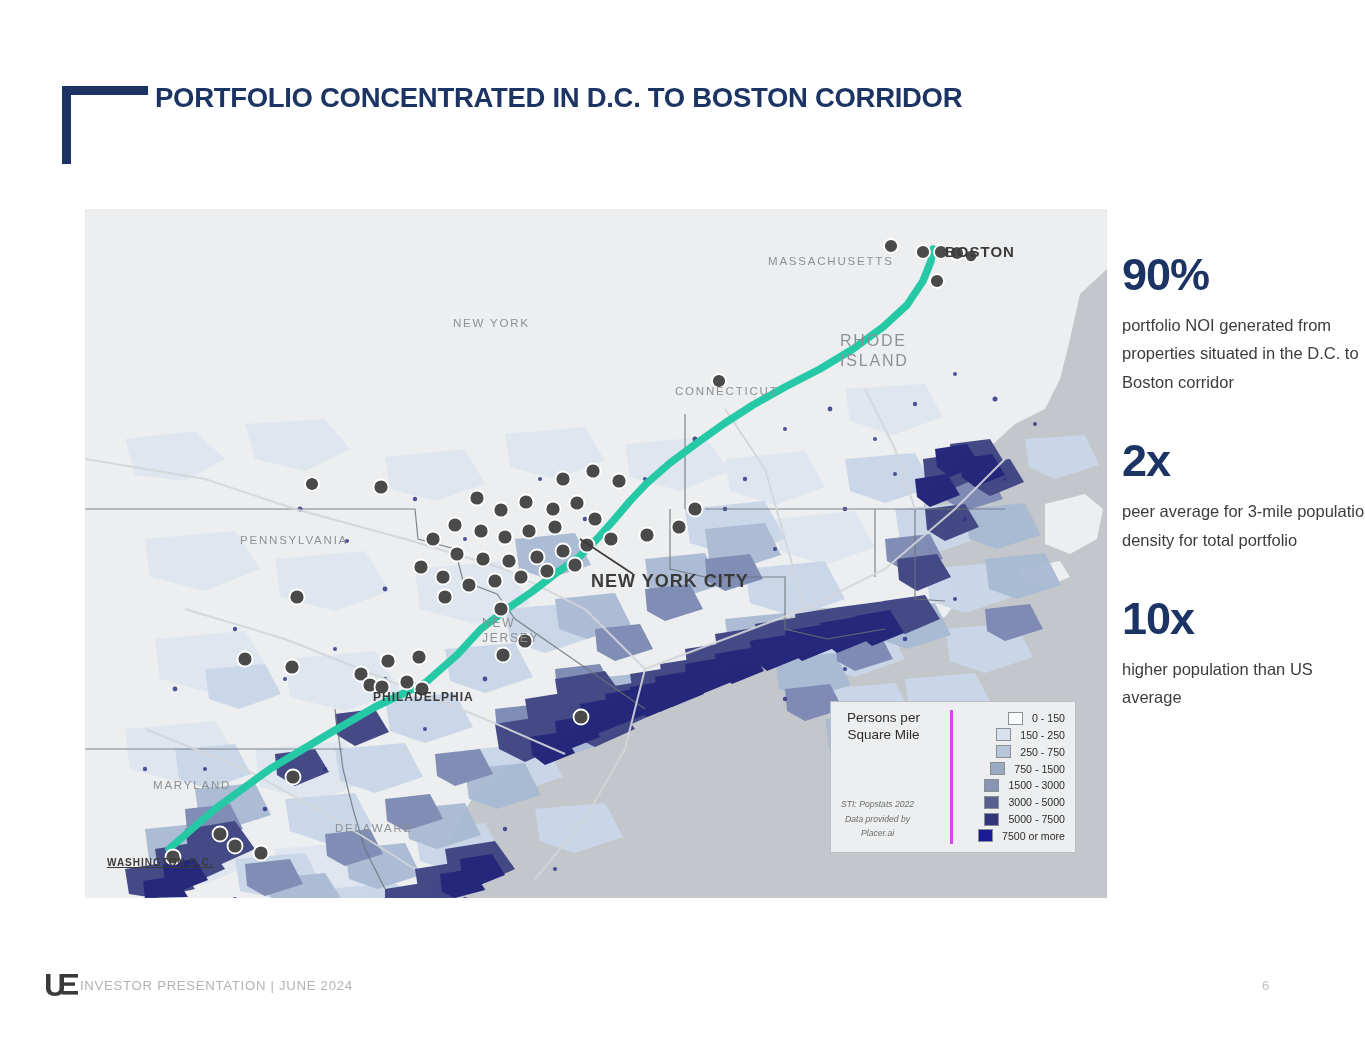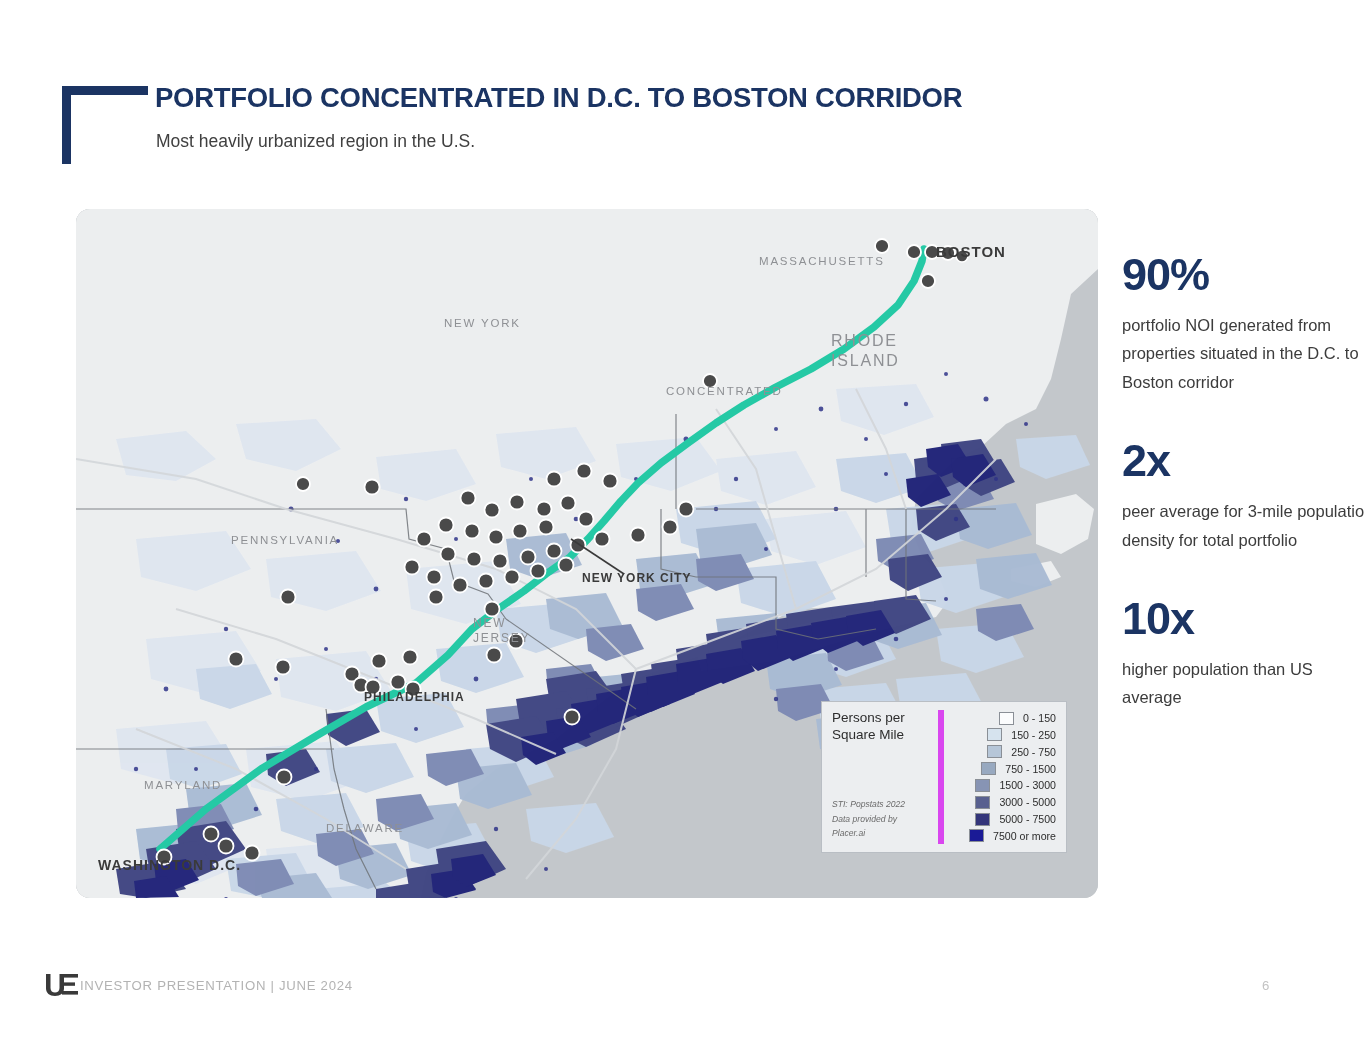--- a/index.html
+++ b/index.html
@@ -24,35 +24,35 @@
     font-family: "Liberation Sans", sans-serif;
   }
   .subtitle {
     position: absolute; left: 156px; top: 131px;
     font-size: 17.5px; color: #404040; font-weight: normal;
     white-space: nowrap;
   }
 
   
   .map-wrap {
-    position: absolute; left: 76px; top: 209px;
+    position: absolute; left: 85px; top: 209px;
     width: 1022px; height: 689px;
-    overflow: hidden; background: #c3c7cb; border-radius: 14px;
+    overflow: hidden; background: #c3c7cb;
   }
   .map-svg { display: block; width: 1022px; height: 689px; }
 
   
   .legend {
     position: absolute; left: 745px; top: 492px;
     width: 246px; height: 152px;
     background: #eceef0; border: 1px solid #b9bec4;
     display: flex; padding: 8px 10px;
     font-family: "Liberation Sans", sans-serif;
   }
-  .legend-left { width: 112px; position: relative; border-right: 6px solid #d946ef; padding-right: 24px; }
+  .legend-left { width: 112px; position: relative; border-right: 3px solid #d946ef; padding-right: 24px; text-align: center; }
   .legend-title { font-size: 13.5px; color: #2d2d2d; line-height: 1.25; font-weight: normal; }
   .legend-src { position: absolute; bottom: 4px; left: 0; font-size: 8.6px; color: #6a6a6a; font-style: italic; line-height: 1.65; }
   .legend-right { flex: 1; padding-left: 12px; display: flex; flex-direction: column; justify-content: space-between; }
   .legend-row { display: flex; align-items: center; height: 16px; justify-content: flex-end; }
   .sw { width: 15px; height: 13px; border: 1px solid #8a8f96; margin-right: 9px; flex: none; }
   .legend-label { font-size: 10.6px; color: #2d2d2d; white-space: nowrap; }
 
   
   .stats { position: absolute; left: 1122px; top: 252px; width: 252px; }
   .stat { margin-bottom: 6px; }
@@ -79,21 +79,20 @@
 <body>
 
 <div class="slide">
 
   <div class="bracket">
     <div class="vbar"></div>
     <div class="hbar"></div>
   </div>
 
   <div class="title">PORTFOLIO CONCENTRATED IN D.C. TO BOSTON CORRIDOR</div>
-  <div class="subtitle">Most heavily urbanized region in the U.S.</div>
 
   <div class="map-wrap">
     <svg class="map-svg" viewBox="0 0 1022 689" xmlns="http://www.w3.org/2000/svg">
       <defs>
         <clipPath id="mapclip">
             <rect x="0" y="0" width="1022" height="689"></rect>
           </clipPath>
       </defs>
       <g clip-path="url(#mapclip)">
 
@@ -405,28 +404,28 @@
           <circle cx="150" cy="637" r="7.5" fill="#4a4a4a" stroke="#fff" stroke-width="1.8"></circle>
           <circle cx="176" cy="644" r="7.5" fill="#4a4a4a" stroke="#fff" stroke-width="1.8"></circle>
           <circle cx="88" cy="648" r="7.5" fill="#4a4a4a" stroke="#fff" stroke-width="1.8"></circle>
         </g>
 
         <line x1="495" y1="330" x2="548" y2="365" stroke="#3a3a3a" stroke-width="1.6"></line>
       </g>
     </svg>
 
     <div style="position:absolute;left:860px;top:34px;font-size:15px;font-weight:bold;letter-spacing:1px;color:#3a3a3a;">BOSTON</div>
-    <div style="position:absolute;left:506px;top:362px;font-size:12px;font-weight:bold;letter-spacing:1px;color:#3a3a3a;">NEW YORK CITY</div>
+    <div style="position:absolute;left:506px;top:362px;font-size:18px;font-weight:bold;letter-spacing:1px;color:#3a3a3a;">NEW YORK CITY</div>
     <div style="position:absolute;left:288px;top:481px;font-size:12px;font-weight:bold;letter-spacing:1px;color:#3a3a3a;">PHILADELPHIA</div>
-    <div style="position:absolute;left:22px;top:648px;font-size:14px;font-weight:bold;letter-spacing:1px;color:#3a3a3a;">WASHINGTON D.C.</div>
+    <div style="position:absolute;left:22px;top:648px;font-size:10px;font-weight:bold;letter-spacing:1px;color:#3a3a3a;text-decoration:underline;">WASHINGTON D.C.</div>
 
     <div style="position:absolute;left:683px;top:46px;font-size:11.5px;letter-spacing:1.8px;color:#8e9094;">MASSACHUSETTS</div>
     <div style="position:absolute;left:368px;top:108px;font-size:11.5px;letter-spacing:1.8px;color:#8e9094;">NEW YORK</div>
     <div style="position:absolute;left:755px;top:122px;font-size:16px;letter-spacing:1.8px;color:#8e9094;line-height:1.25;width:60px;">RHODE ISLAND</div>
-    <div style="position:absolute;left:590px;top:176px;font-size:11.5px;letter-spacing:1.8px;color:#8e9094;">CONCENTRATED</div>
+    <div style="position:absolute;left:590px;top:176px;font-size:11.5px;letter-spacing:1.8px;color:#8e9094;">CONNECTICUT</div>
     <div style="position:absolute;left:155px;top:325px;font-size:11.5px;letter-spacing:1.8px;color:#8e9094;">PENNSYLVANIA</div>
     <div style="position:absolute;left:397px;top:407px;font-size:12px;letter-spacing:1.8px;color:#8e9094;line-height:1.25;width:54px;">NEW JERSEY</div>
     <div style="position:absolute;left:68px;top:535px;font-size:11.5px;letter-spacing:1.8px;color:#8e9094;margin-top:35px;">MARYLAND</div>
     <div style="position:absolute;left:250px;top:613px;font-size:11.5px;letter-spacing:1.8px;color:#8e9094;">DELAWARE</div>
 
     <div class="legend">
       <div class="legend-left">
         <div class="legend-title">Persons per</div>
         <div class="legend-title">Square Mile</div>
         <div class="legend-src">

